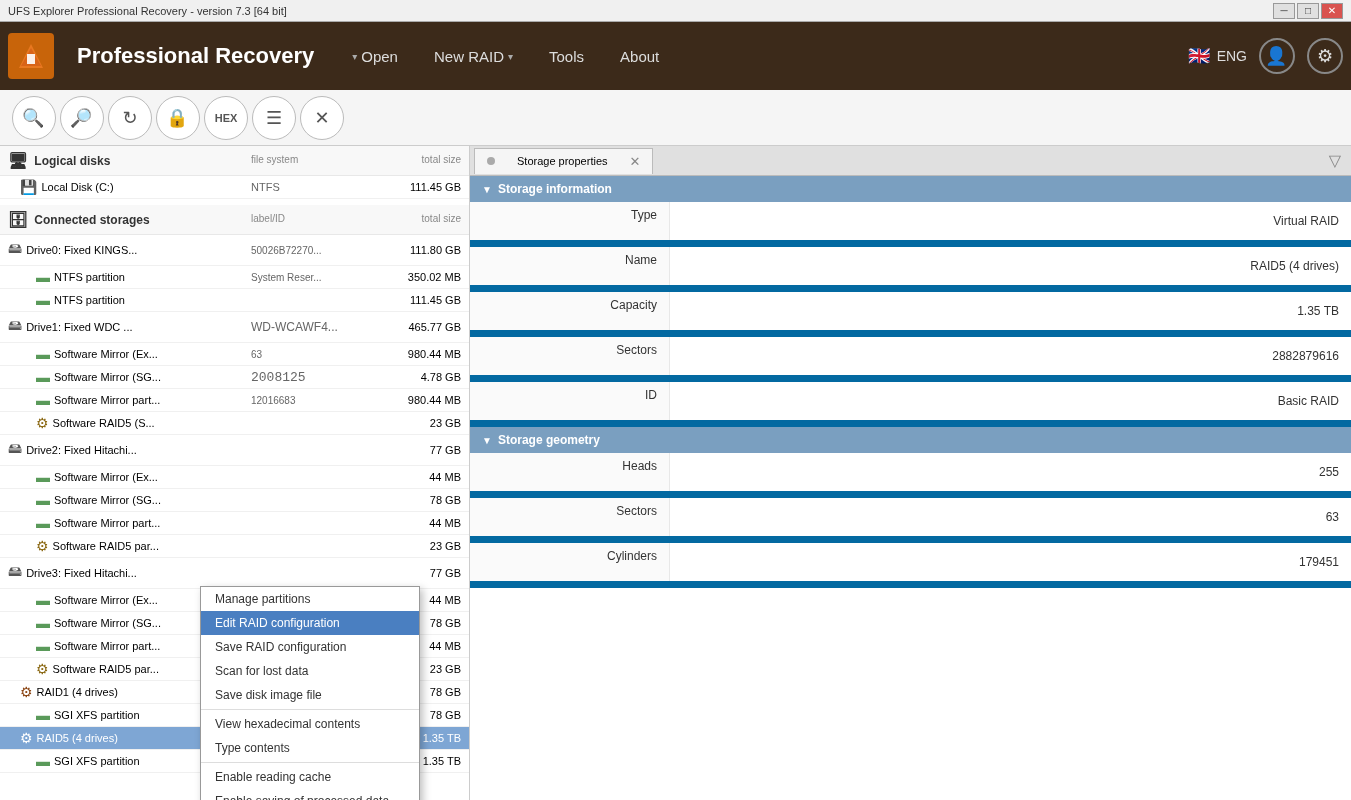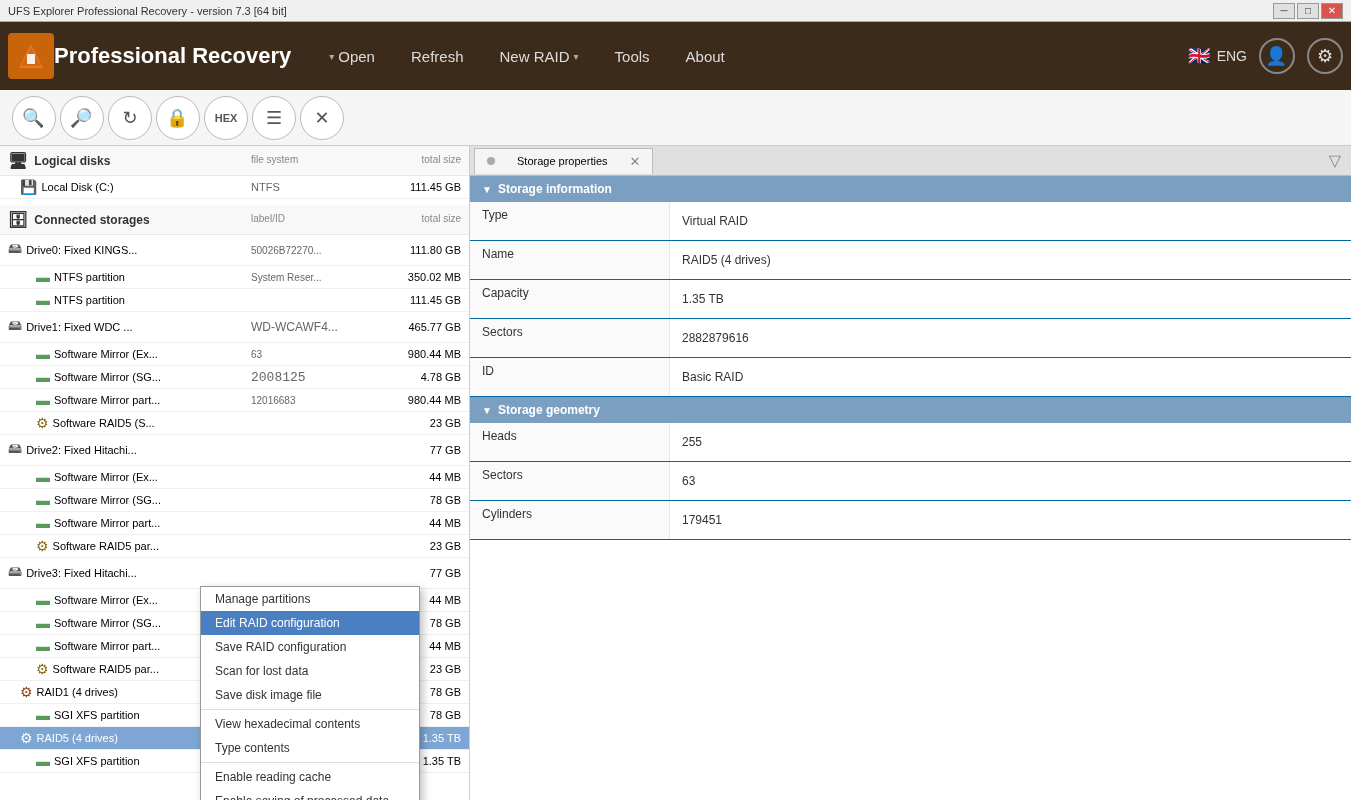--- a/index.html
+++ b/index.html
@@ -33,21 +33,21 @@
       background: #3c2a1a;
       height: 68px;
       display: flex;
       align-items: center;
       padding: 0 8px;
       gap: 0;
     }
     .logo-area {
       display: flex;
       align-items: center;
-      gap: 0;
+      gap: 23px;
       margin-right: 20px;
     }
     .logo-icon {
       width: 46px; height: 46px;
       background: #c8640a;
       border-radius: 4px;
       display: flex; align-items: center; justify-content: center;
       font-size: 22px;
       color: white;
       position: relative;
@@ -250,22 +250,23 @@
       background: #7a9fc0;
       color: white;
       font-weight: bold;
       font-size: 12px;
     }
     .prop-section-header .collapse-arrow { font-size: 10px; }
 
     .prop-row {
       display: grid;
       grid-template-columns: 200px 1fr;
-      border-bottom: 1px solid #0369a1;
+      border-bottom: 7px solid #0369a1;
       font-size: 12px;
+      text-align: right;
     }
     .prop-label {
       padding: 6px 12px;
       color: #333;
       background: #fafafa;
       border-right: 1px solid #e8e8e8;
     }
     .prop-value {
       padding: 12px 12px;
       color: #333;
@@ -292,23 +293,20 @@
         <polygon points="16,8 26,26 6,26" fill="#c85010" opacity="0.5"></polygon>
         <rect x="12" y="14" width="8" height="10" fill="white" opacity="0.9"></rect>
       </svg>
     </div>
     <span class="logo-text">Professional Recovery</span>
   </div>
   <div class="menu-items">
     <div class="menu-item">
       <span class="arrow">▾</span>
       <span>Open</span>
-    </div>
-    <div class="menu-item">
-      <span>Refresh</span>
     </div>
     <div class="menu-item">
       <span>New RAID</span>
       <span class="arrow">▾</span>
     </div>
     <div class="menu-item">
       <span>Tools</span>
     </div>
     <div class="menu-item">
       <span>About</span>

